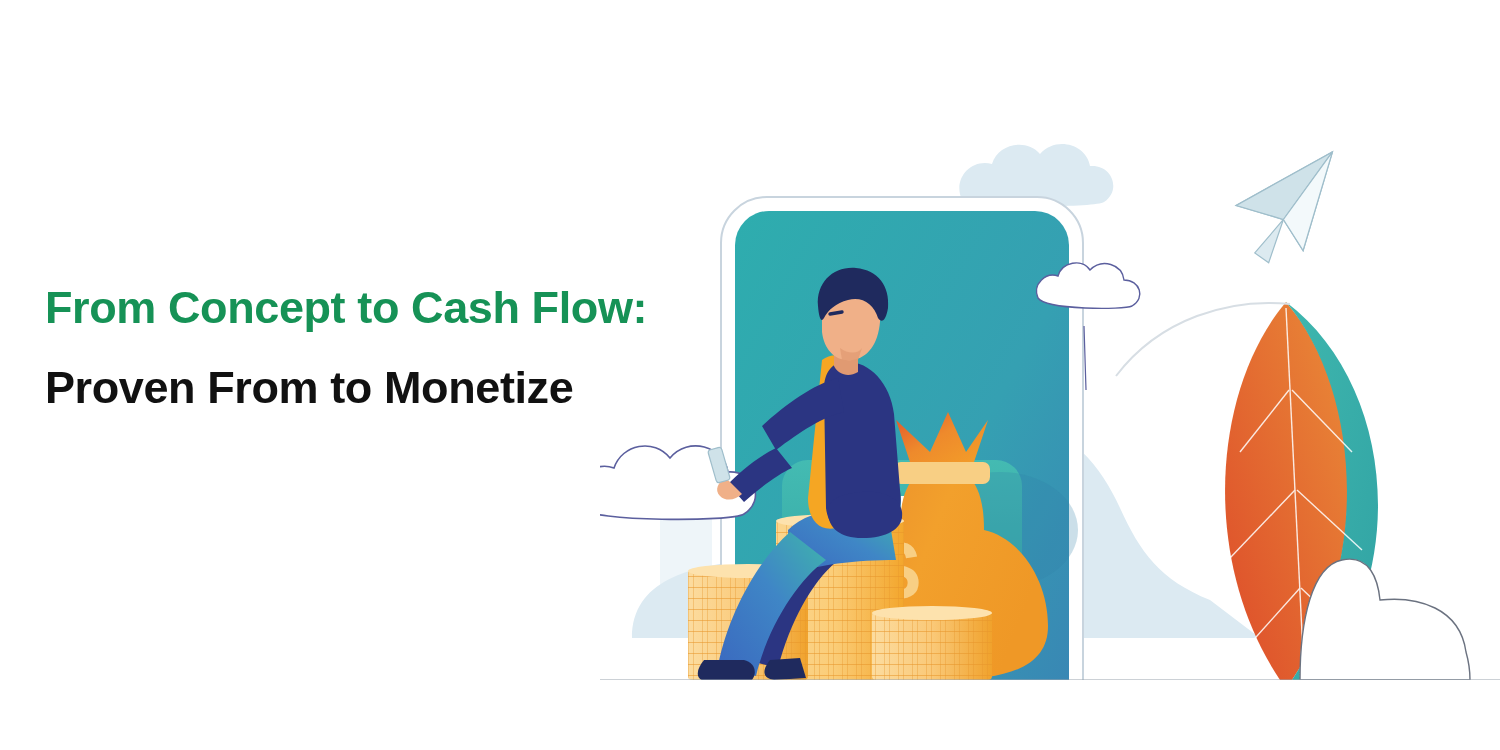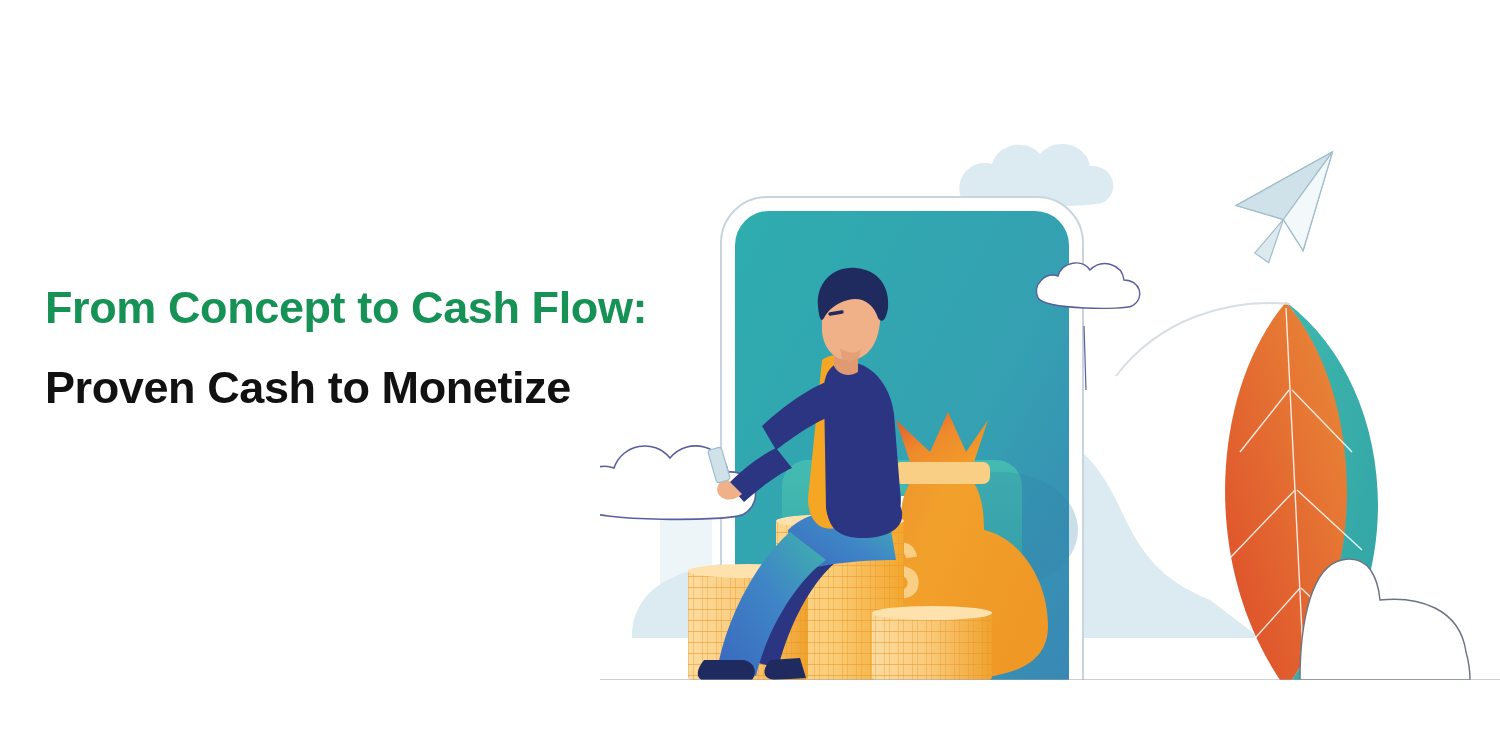--- a/index.html
+++ b/index.html
@@ -33,21 +33,21 @@
     letter-spacing:-0.2px;
   }
 </style>
 </head>
 <body>
 
 <div class="stage">
 
   <div class="headline">
     <div class="hl-line hl-green">From Concept to Cash Flow:</div>
-    <div class="hl-line hl-dark">Proven Cash to Monetize</div>
+    <div class="hl-line hl-dark">Proven From to Monetize</div>
   </div>
 
   <div class="illus">
     <svg viewBox="0 0 900 620" xmlns="http://www.w3.org/2000/svg">
       <defs>
         <linearGradient id="gScreen" x1="0" y1="0" x2="1" y2="1">
           <stop offset="0%" stop-color="#2eadae"></stop>
           <stop offset="55%" stop-color="#35a0b2"></stop>
           <stop offset="100%" stop-color="#3a7fb5"></stop>
         </linearGradient>

